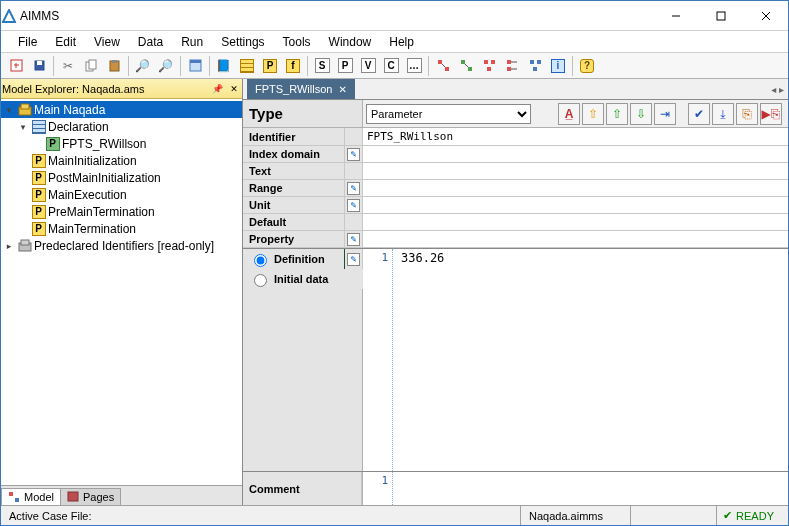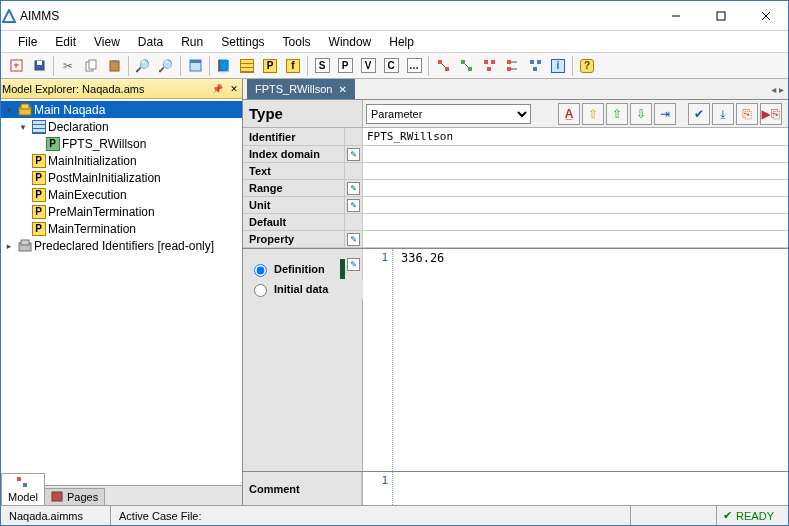--- a/index.html
+++ b/index.html
@@ -29,21 +29,21 @@
   .tree{flex:1;background:#fff;overflow:auto;padding:2px 0;}
   .tree-row{display:flex;align-items:center;height:17px;padding-left:2px;gap:2px;white-space:nowrap;cursor:default;}
   .tree-row.sel{background:#0a66c2;color:#fff;}
   .tw{width:12px;height:12px;font-size:9px;display:flex;align-items:center;justify-content:center;color:#444;}
   .ico{width:15px;height:15px;display:inline-flex;align-items:center;justify-content:center;font-size:11px;}
   .ico-P{width:14px;height:14px;background:#ffe066;border:1px solid #b08000;color:#000;font-weight:bold;font-size:10px;display:flex;align-items:center;justify-content:center;}
   .ico-rows{background:#ffe066;}
   
   .left-tabs{height:20px;background:#e5e5e5;display:flex;align-items:end;border-top:1px solid #a0a0a0;}
   .ltab{padding:2px 6px;font-size:11px;border:1px solid #a0a0a0;border-bottom:none;margin-right:-1px;display:flex;align-items:center;gap:3px;background:#d5d5d5;}
-  .ltab.active{background:#fff;flex-direction:column;}
+  .ltab.active{background:#fff;}
   .ltab-ico{width:13px;height:12px;display:inline-block;}
   
   .tabbar{height:21px;background:#f0f0f0;border-bottom:1px solid #8a8a8a;display:flex;align-items:center;padding-left:4px;}
   .tab{background:#4a6a8a;color:#fff;padding:2px 8px;font-size:11px;display:flex;align-items:center;gap:6px;height:100%;}
   .tab-close{font-size:10px;cursor:pointer;}
   .tabbar-right{margin-left:auto;margin-right:4px;font-size:10px;color:#666;}
   
   .attr-area{flex:1;display:flex;flex-direction:column;min-height:0;}
   .type-row{height:28px;display:flex;align-items:center;border-bottom:1px solid #b0b0b0;}
   .type-lbl{width:120px;padding-left:6px;font-weight:bold;font-size:15px;background:#e4e4e4;height:100%;display:flex;align-items:center;border-right:1px solid #b0b0b0;}
@@ -385,21 +385,21 @@
           <div class="glabel b">Property</div>
           <div class="gwiz">
               <span class="wiz">✎</span>
             </div>
           <div class="gfield"></div>
         </div>
 
         <div class="def-area">
           <div class="def-left">
             <div class="def-left-inner">
-              <div class="radio-row" style="grid-column:1;border-right:5px solid #14532d;margin-top:10px;">
+              <div class="radio-row" style="grid-column:1;border-right:1px solid #14532d;">
                 <input type="radio" checked="" style="">
                 <span style="font-weight:bold;">Definition</span>
               </div>
               <div class="gwiz" style="border-bottom:none;">
                   <span class="wiz">✎</span>
                 </div>
               <div class="radio-row" style="grid-column:1/3;">
                 <input type="radio" style="">
                 <span style="font-weight:bold;">Initial data</span>
               </div>
@@ -418,22 +418,22 @@
           <div class="def-right">
             <div class="gutter">1</div>
             <div class="code"></div>
           </div>
         </div>
       </div>
     </div>
   </div>
 
   <div class="status">
+    <div class="status-cell" style="min-width:520px;">Active Case File:</div>
     <div class="status-cell" style="min-width:110px;">Naqada.aimms</div>
-    <div class="status-cell" style="min-width:520px;">Active Case File:</div>
     <div class="status-spacer"></div>
     <div class="status-ready">
       <span style="color:#008000;">✔</span>
       <span>READY</span>
     </div>
   </div>
 
 </div>
 
 </body></html>

